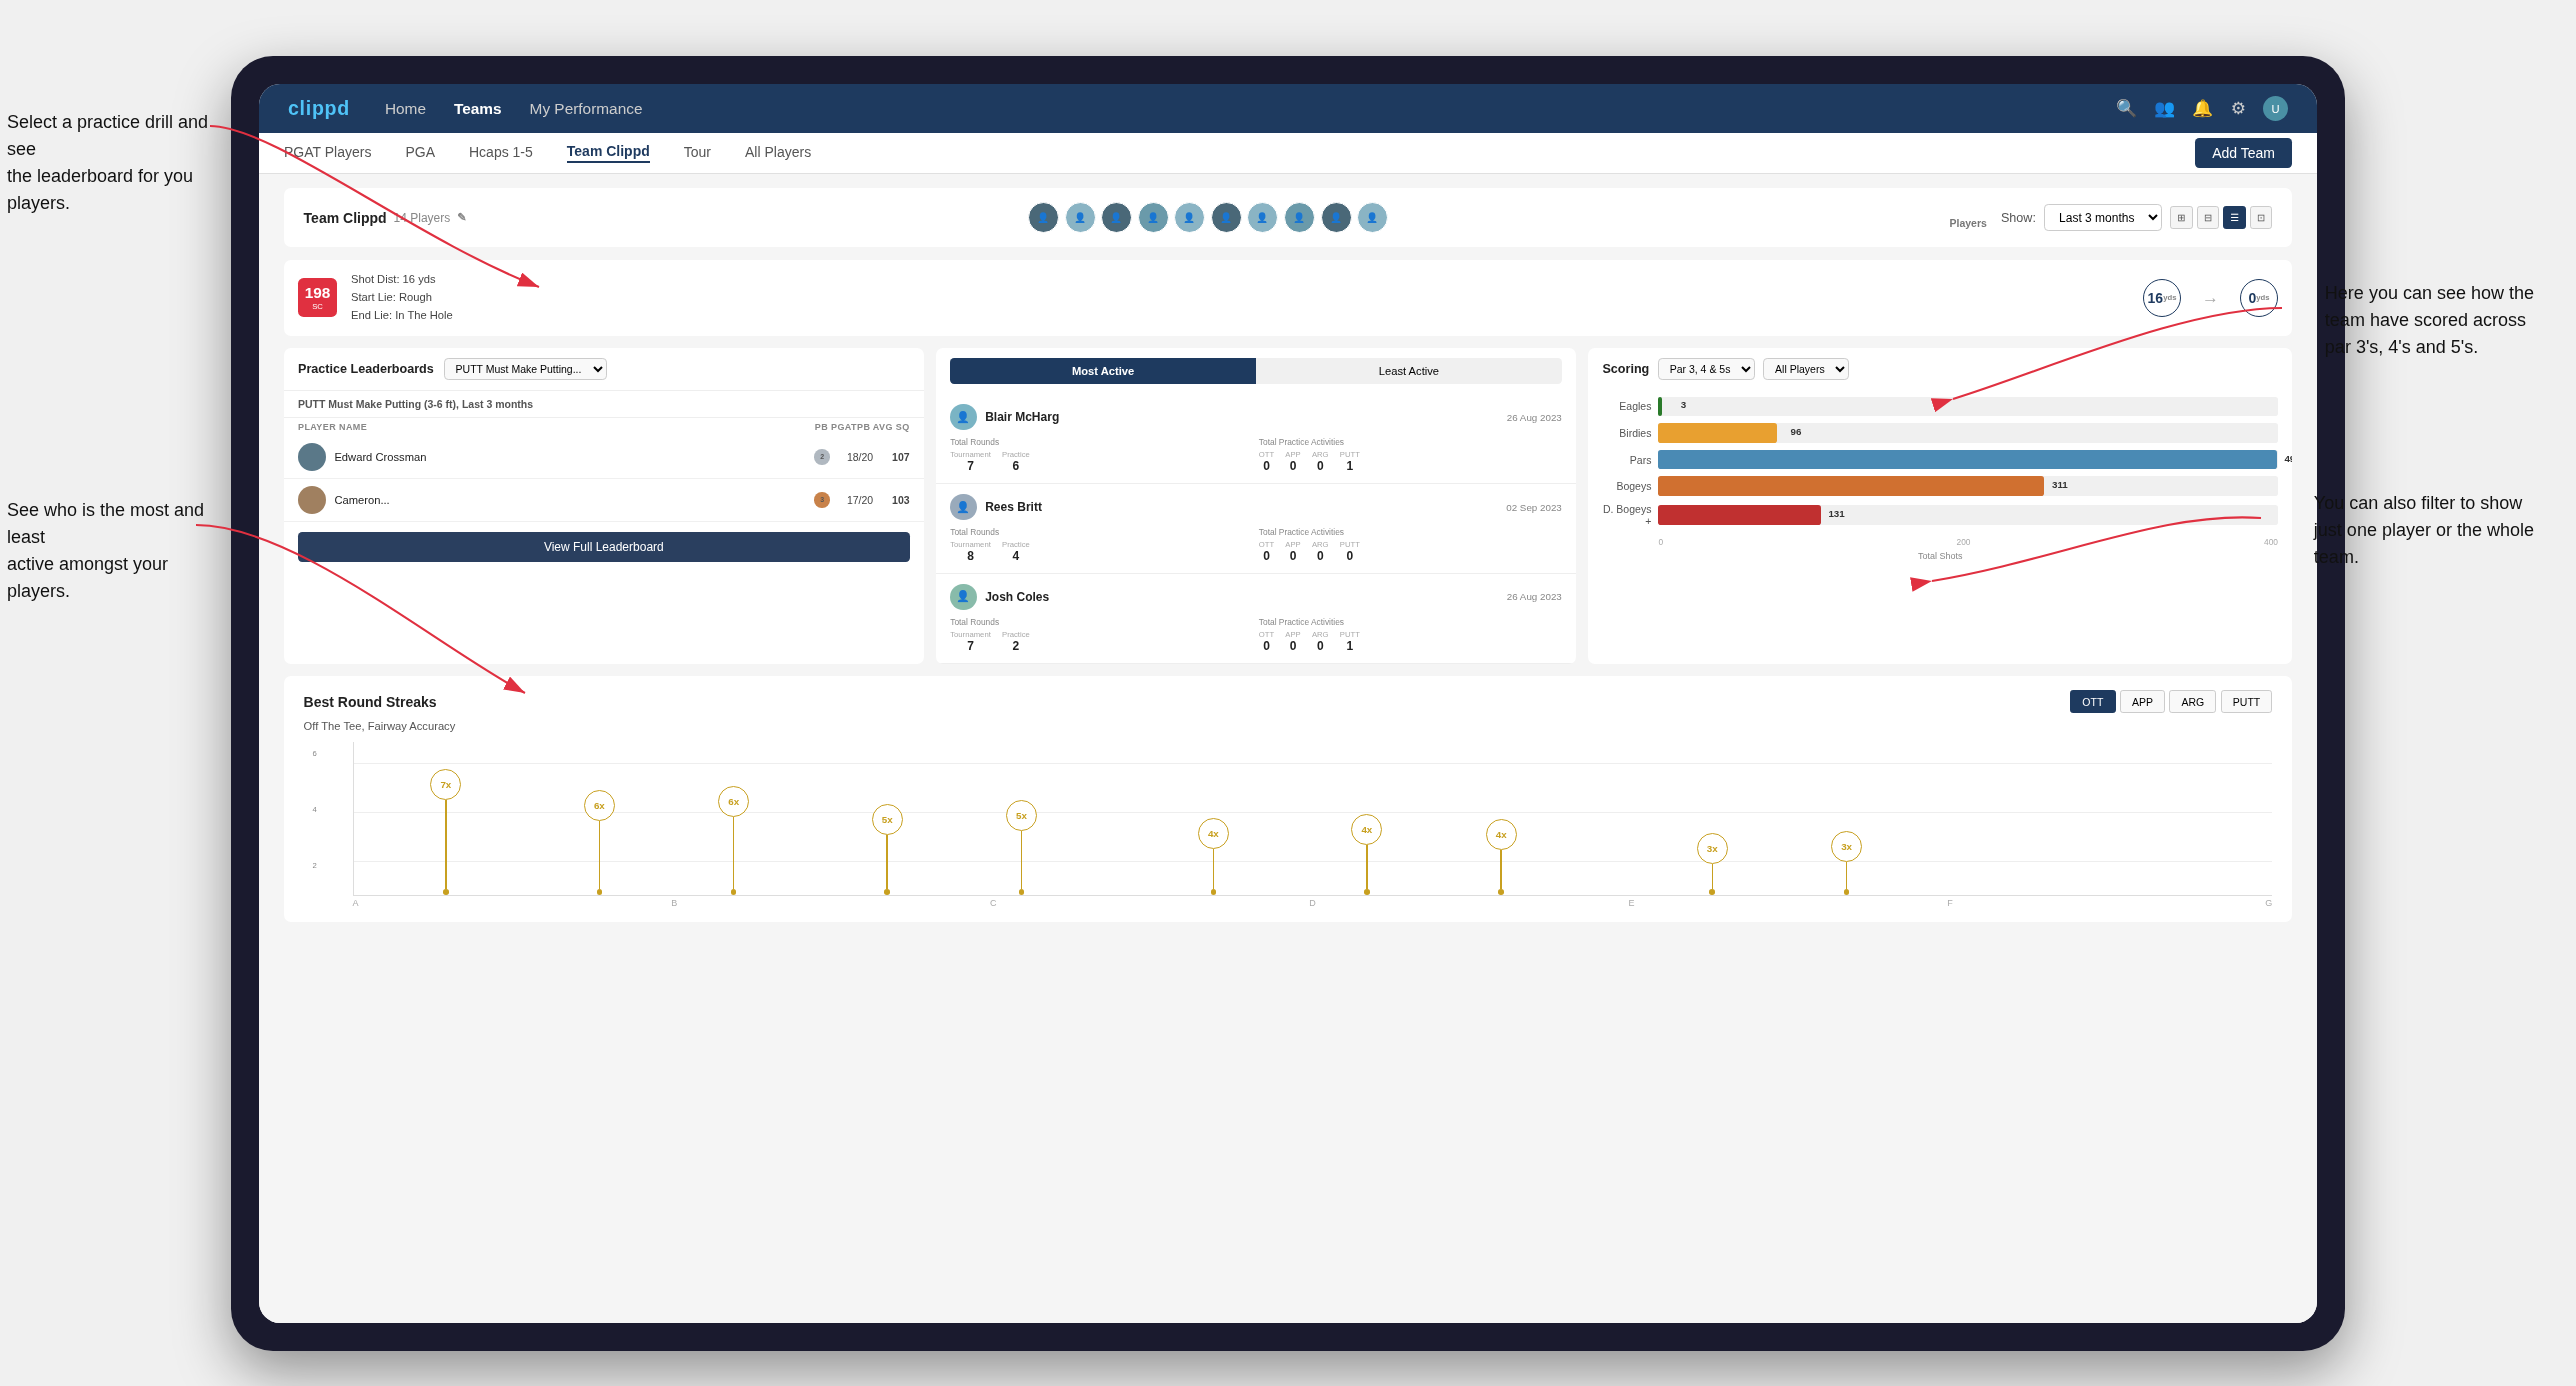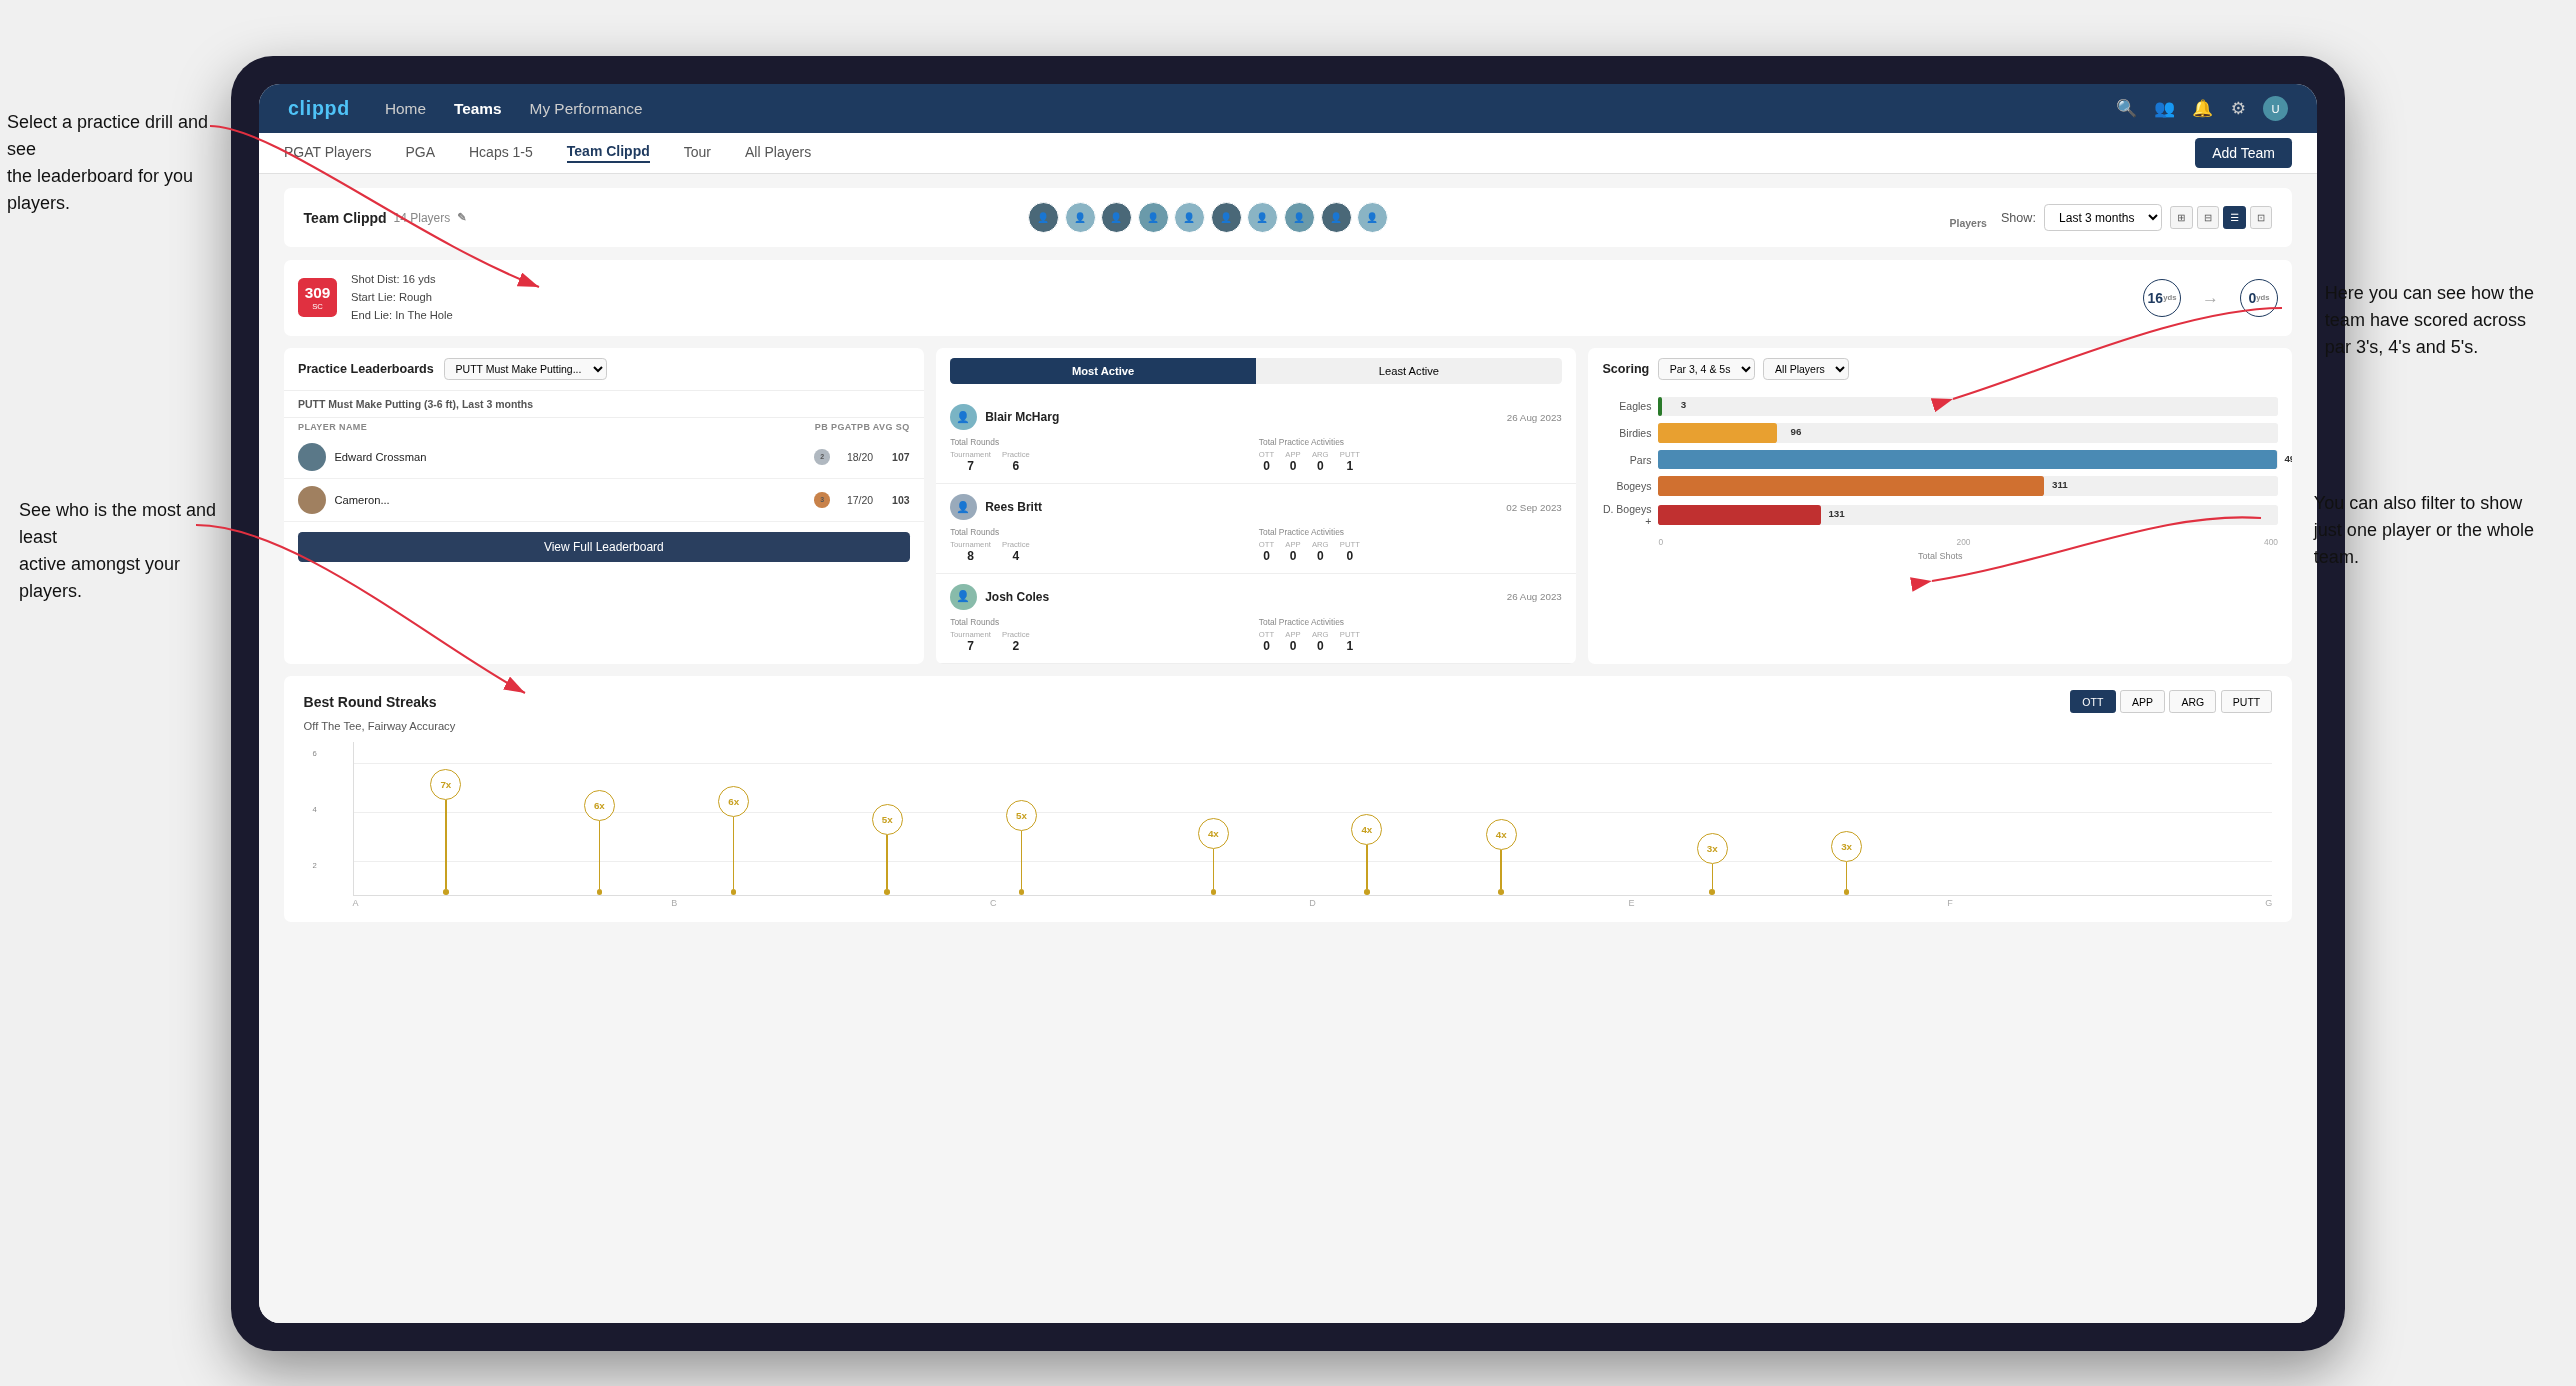--- a/index.html
+++ b/index.html
@@ -661,21 +661,21 @@
             <div class="view-icon">⊞</div>
             <div class="view-icon">⊟</div>
             <div class="view-icon active">☰</div>
             <div class="view-icon">⊡</div>
           </div>
         </div>
       </div>
 
       <div class="shot-display">
         <div class="shot-badge">
-          <span>309</span>
+          <span>198</span>
           <small>SC</small>
         </div>
         <div class="shot-info">
           <div>Shot Dist: 16 yds</div>
           <div>Start Lie: Rough</div>
           <div>End Lie: In The Hole</div>
         </div>
         <div class="shot-yards">
           <div class="yard-circle">
             <span>16</span>
@@ -1030,21 +1030,21 @@
 
 <svg class="arrow-svg" style="left:203px;top:112px;width:350px;height:210px;" viewBox="0 0 500 300" width="350" height="210">
   <defs>
     <marker id="arrowhead1" markerWidth="10" markerHeight="7" refX="10" refY="3.5" orient="auto">
       <polygon points="0 0, 10 3.5, 0 7" fill="#e03040"></polygon>
     </marker>
   </defs>
   <path d="M 10 20 C 100 20 300 180 480 250" stroke="#e03040" stroke-width="3" fill="none" marker-end="url(#arrowhead1)"></path>
 </svg>
 
-<div class="ann-text" style="left:19px;top:497px;max-width:217px;">
+<div class="ann-text" style="left:7px;top:497px;max-width:217px;">
   See who is the most and least<br>active amongst your players.
 </div>
 
 <svg class="arrow-svg" style="left:189px;top:504px;width:350px;height:210px;" viewBox="0 0 500 300" width="350" height="210">
   <defs>
     <marker id="arrowhead2" markerWidth="10" markerHeight="7" refX="10" refY="3.5" orient="auto">
       <polygon points="0 0, 10 3.5, 0 7" fill="#e03040"></polygon>
     </marker>
   </defs>
   <path d="M 10 30 C 150 30 350 200 480 270" stroke="#e03040" stroke-width="3" fill="none" marker-end="url(#arrowhead2)"></path>

